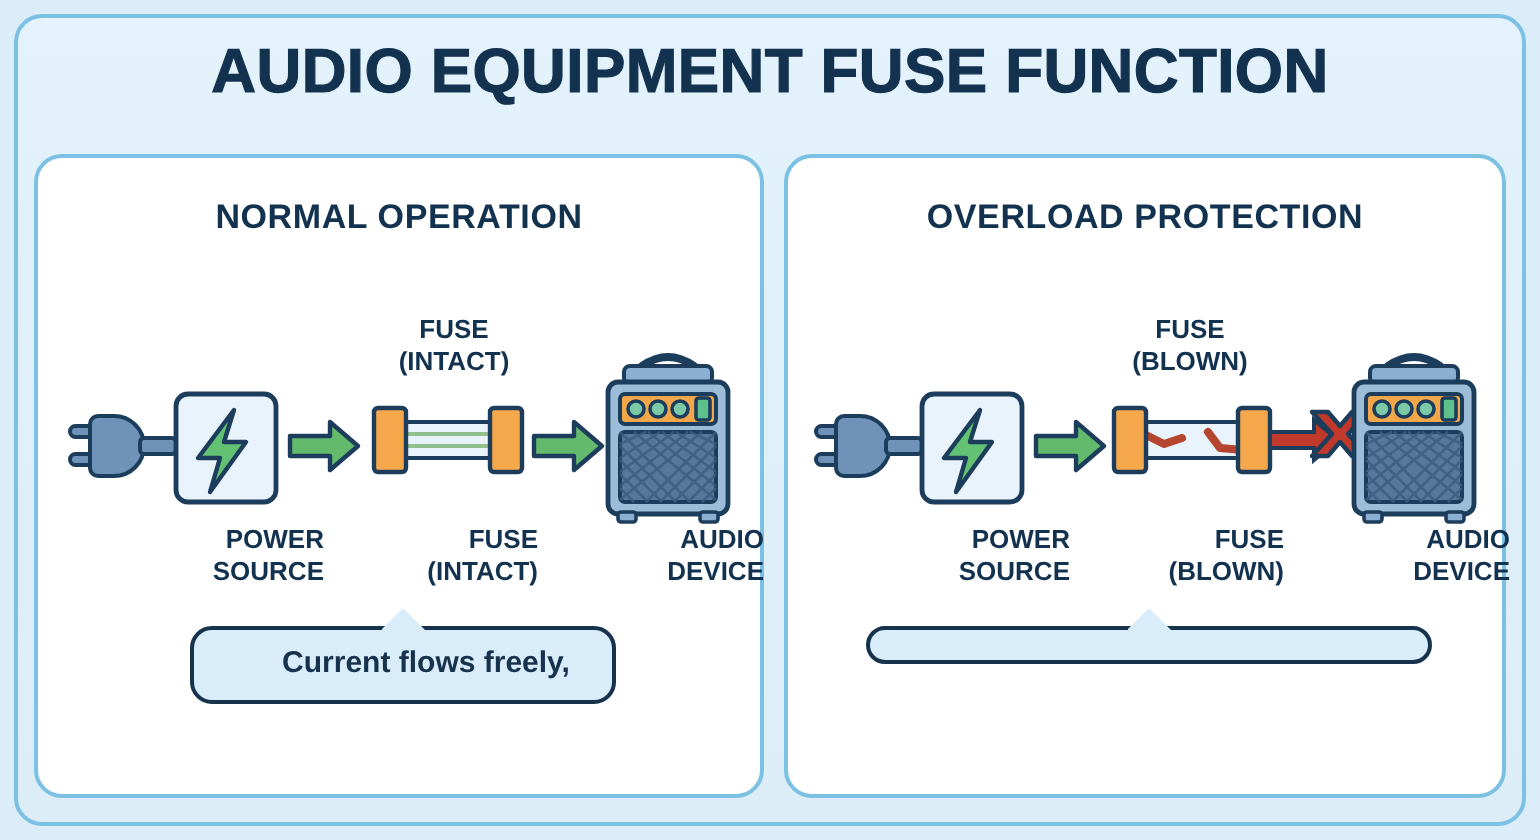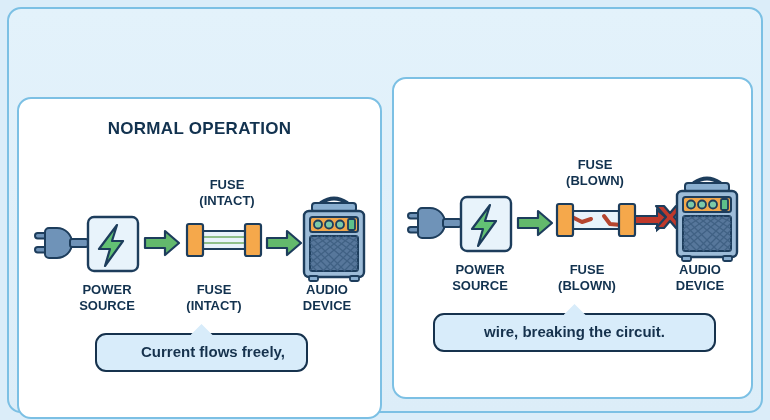--- a/index.html
+++ b/index.html
@@ -36,21 +36,21 @@
 
   
   .panel{
     position:absolute;
     top:77px;
     height:322px;
     background:#ffffff;
     border:2px solid #7cc0e4;
     border-radius:14px;
   }
-  .panel.left  { left:17px;  width:365px;margin-top:20px; }
+  .panel.left  { left:17px;  width:365px; }
   .panel.right { left:392px; width:361px; }
 
   .panel-title{
     position:absolute; top:20px; left:0; width:100%;
     text-align:center;
     font-size:17px; font-weight:bold;
     color:#12324f;
     letter-spacing:.3px;
   }
 
@@ -60,21 +60,21 @@
     width:120px;
     text-align:center;
     font-size:13px; font-weight:bold; line-height:16px;
     color:#12324f;
   }
 
   
   .row-label{
     position:absolute;
     width:110px;
-    text-align:center;
+    text-align:right;
     font-size:13px; font-weight:bold; line-height:16px;
     color:#12324f;
   }
 
   
   .bubble{
     position:absolute;
     background:#d8ecfa;
     border:2px solid #16324d;
     border-radius:11px;
@@ -103,20 +103,21 @@
   .bubble .tail:after { right:-2px; transform:rotate(40deg); transform-origin:right center;}
 
   svg{ display:block; overflow:visible; }
 </style>
 </head>
 <body>
 
 <div id="stage">
   <div class="outer-frame"></div>
 
+  <div class="title">AUDIO EQUIPMENT FUSE FUNCTION</div>
 
   <div class="panel left">
     <div class="panel-title">NORMAL OPERATION</div>
 
     <div class="fuse-top" style="left:148px; top:78px;">
       <div>FUSE</div>
       <div>(INTACT)</div>
     </div>
 
     <svg style="position:absolute; left:10px; top:110px;" width="350" height="80" viewBox="0 0 350 80">
@@ -179,20 +180,21 @@
       <div>DEVICE</div>
     </div>
 
     <div class="bubble" style="left:76px; top:234px; width:213px;padding-left:36px;">
       <div class="tail"></div>
       <div>Current flows freely,</div>
     </div>
   </div>
 
   <div class="panel right">
+    <div class="panel-title">OVERLOAD PROTECTION</div>
 
     <div class="fuse-top" style="left:141px; top:78px;">
       <div>FUSE</div>
       <div>(BLOWN)</div>
     </div>
 
     <svg style="position:absolute; left:8px; top:110px;" width="350" height="80" viewBox="0 0 350 80">
 
       <g>
         <rect x="6" y="24" width="15" height="5.5" rx="2.7" fill="#6f93b8" stroke="#1d3d5c" stroke-width="2"></rect>
@@ -250,16 +252,15 @@
       <div>FUSE</div>
       <div>(BLOWN)</div>
     </div>
     <div class="row-label" style="left:251px; top:183px;">
       <div>AUDIO</div>
       <div>DEVICE</div>
     </div>
 
     <div class="bubble" style="left:39px; top:234px; width:283px;">
       <div class="tail"></div>
-      <div>wire, breaking the circuit.</div>
     </div>
   </div>
 </div>
 
 </body></html>

